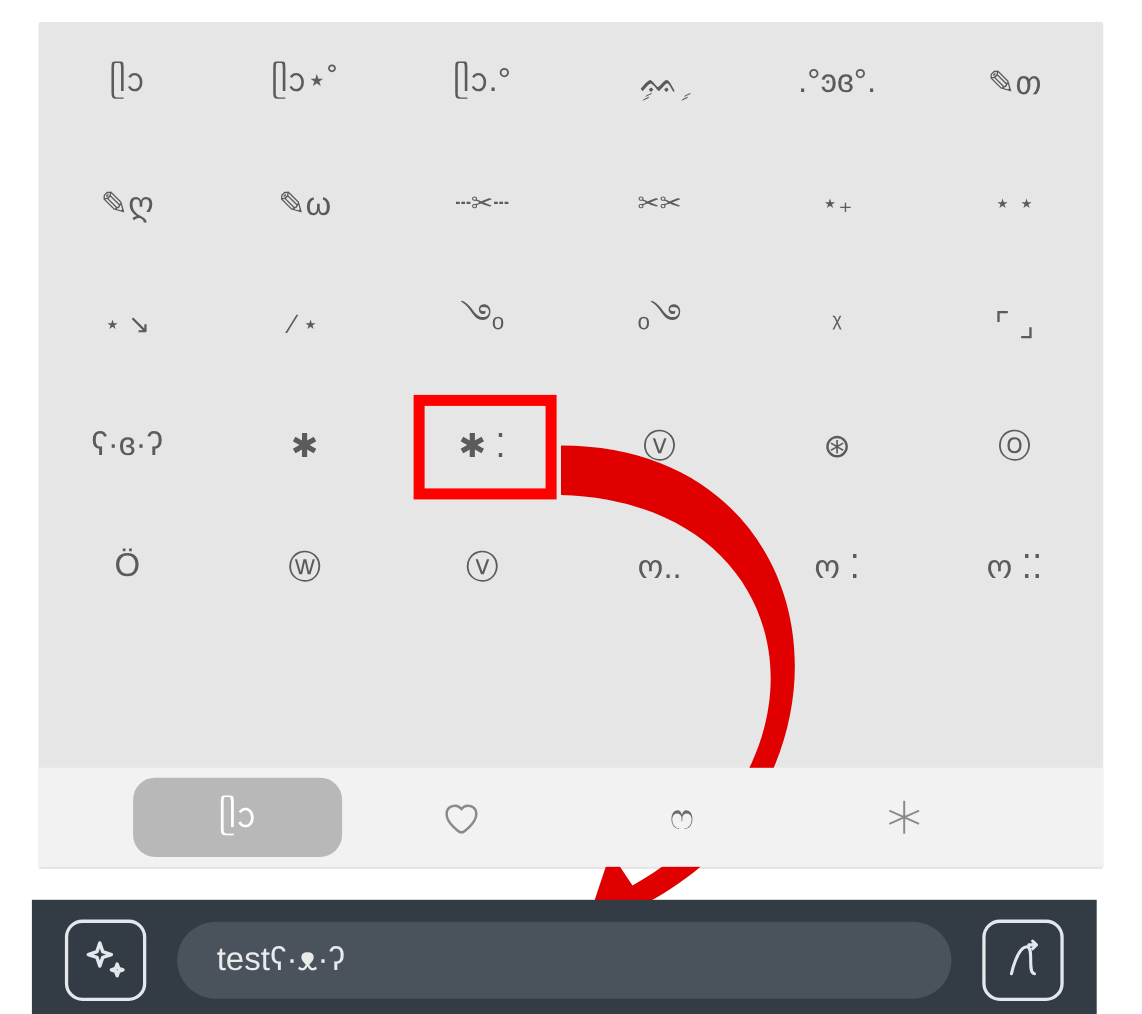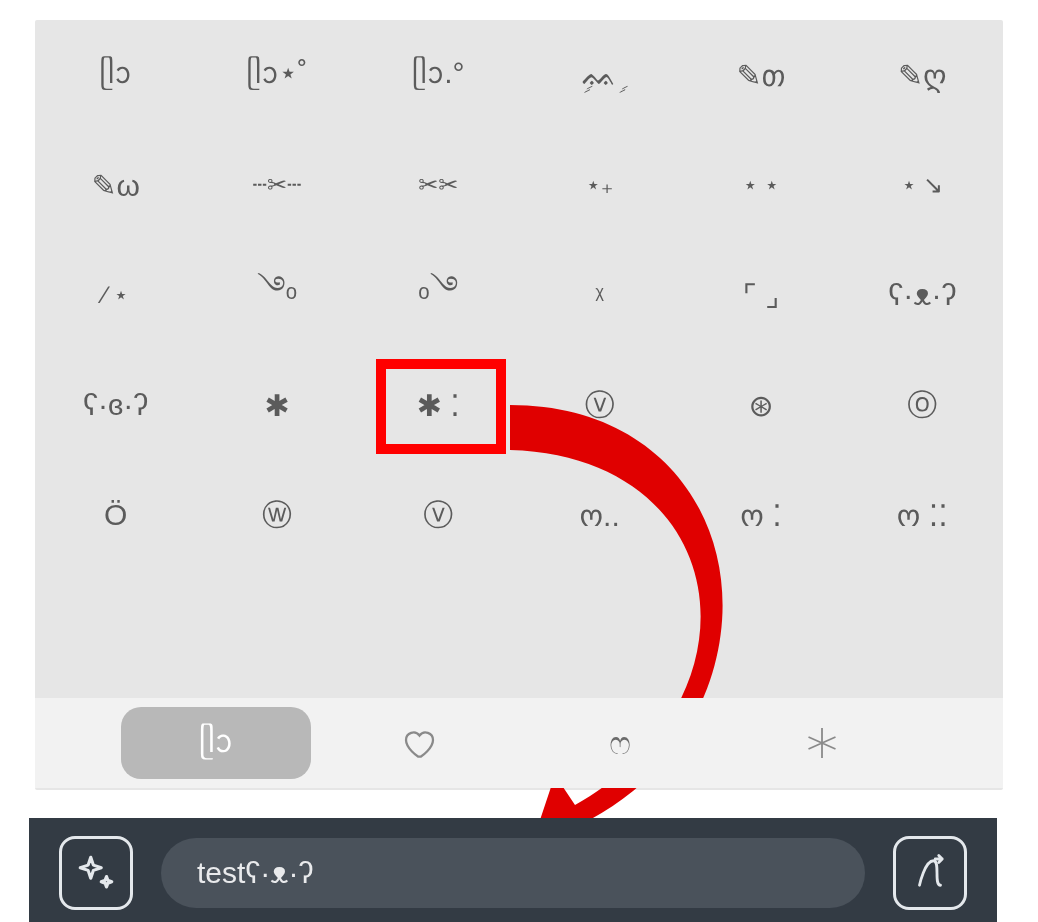--- a/index.html
+++ b/index.html
@@ -122,37 +122,37 @@
 </head>
 <body>
 
 <div class="panel"></div>
 
 <div class="grid">
   <div class="cell">ᥫᩣ</div>
   <div class="cell">ᥫᩣ⋆˚</div>
   <div class="cell">ᥫᩣ.°</div>
   <div class="cell">ࣲᨐࣲ</div>
+  <div class="cell">.°ͽɞ°.</div>
 
   <div class="cell">✎თ</div>
   <div class="cell">✎ღ</div>
   <div class="cell">✎ω</div>
   <div class="cell small">┄✂┄</div>
   <div class="cell small">✂✂</div>
 
   <div class="cell small">⋆₊</div>
   <div class="cell small">⋆ ⋆</div>
   <div class="cell small">⋆ ↘</div>
   <div class="cell small">∕ ⋆</div>
   <div class="cell">࿓ₒ</div>
   <div class="cell">ₒ࿓</div>
 
   <div class="cell small">ᵡ</div>
   <div class="cell">⌜ ⌟</div>
-  <div class="cell">ʕ·ᴥ·ʔ</div>
   <div class="cell">ʕ·ɞ·ʔ</div>
   <div class="cell">✱</div>
   <div class="cell">✱ ⁚</div>
 
   <div class="cell">ⓥ</div>
   <div class="cell">⊛</div>
   <div class="cell">ⓞ</div>
   <div class="cell">Ö</div>
   <div class="cell">ⓦ</div>
   <div class="cell">ⓥ</div>

